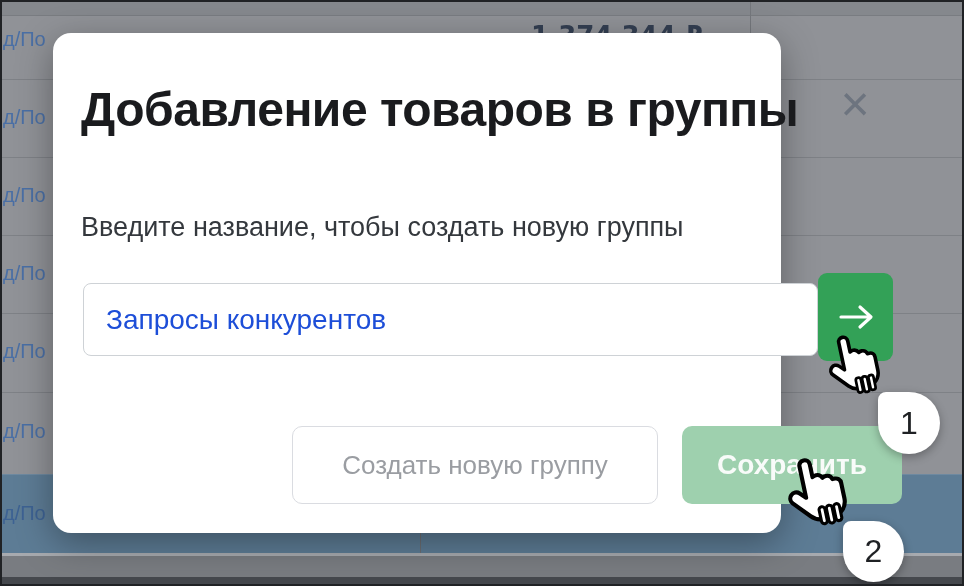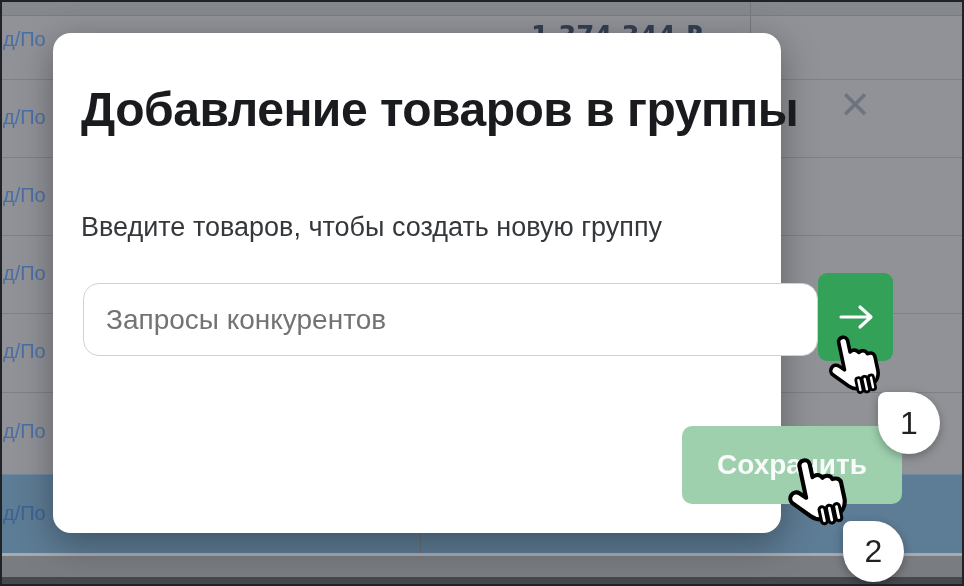--- a/index.html
+++ b/index.html
@@ -51,22 +51,22 @@
     background:none; border:none; cursor:pointer;
     display:flex; align-items:center; justify-content:center;
   }
   .close-btn span { font-size:50px; line-height:44px; color:#6d747f; font-weight:400; }
   .modal-subtitle {
     position:absolute; left:28px; top:179px;
     font-size:27px; color:#34383d; white-space:nowrap;
   }
   .group-input {
     position:absolute; left:30px; top:250px; width:735px; height:73px;
-    border:1px solid #ced2d6; border-radius:16px; outline:none;
-    padding:0 22px; font-size:28px; color:#737373;
+    border:1px solid #ced2d6; border-radius:8px; outline:none;
+    padding:0 22px; font-size:28px; color:#1d4ed8;
     font-family:"Liberation Sans","DejaVu Sans",sans-serif;
   }
   .arrow-btn {
     position:absolute; left:765px; top:240px; width:75px; height:88px;
     background:#33a157; border:none; border-radius:9px; cursor:pointer;
     display:flex; align-items:center; justify-content:center;
   }
   .btn-row-cancel {
     position:absolute; left:239px; top:393px; width:366px; height:78px;
     background:#ffffff; border:1px solid #dadce1; border-radius:10px;
@@ -126,30 +126,31 @@
     <div class="bottom-line"></div>
     <div class="bottom-gray"></div>
     <div class="bottom-dark"></div>
   </div>
 
   <div class="modal">
     <div class="modal-title">Добавление товаров в группы</div>
     <button class="close-btn">
       <span>×</span>
     </button>
-    <div class="modal-subtitle">Введите товаров, чтобы создать новую группу</div>
+    <div class="modal-subtitle">Введите название, чтобы создать новую группы</div>
 
     <input class="group-input" type="text" value="Запросы конкурентов" style="">
 
     <button class="arrow-btn">
       <svg width="38" height="30" viewBox="0 0 38 30" fill="none">
         <path d="M4 15 H33 M23 5 L34 15 L23 25" stroke="#ffffff" stroke-width="3.2" stroke-linecap="round" stroke-linejoin="round"></path>
       </svg>
     </button>
 
+    <button class="btn-row-cancel">Создать новую группу</button>
     <button class="btn-row-save">Сохранить</button>
   </div>
 
   <div class="badge badge-1">1</div>
   <div class="badge badge-2">2</div>
 
   <svg class="cursor cursor-1" viewBox="0 0 36 42">
     <path d="M14 2 C12.3 2 11 3.3 11 5 V23.5 L7.9 20.3 C6.5 18.9 4.3 18.9 2.9 20.3 C1.5 21.7 1.5 23.9 2.9 25.3 L11.4 34.6 C13.2 36.6 15.8 37.7 18.5 37.7 H23.4 C28.5 37.7 32.7 33.5 32.7 28.4 V19.2 C32.7 17.5 31.3 16.1 29.6 16.1 H28.2 C27.8 14.6 26.4 13.5 24.8 13.5 C24 13.5 23.3 13.7 22.7 14.1 C22.1 12.8 20.8 11.9 19.3 11.9 C18.5 11.9 17.7 12.2 17.1 12.6 V5 C17.1 3.3 15.7 2 14 2 Z" fill="#ffffff" stroke="#000000" stroke-width="2.4" stroke-linejoin="round"></path>
     <rect x="16.9" y="30.5" width="3.4" height="10" rx="1.7" fill="#ffffff" stroke="#000000" stroke-width="1.8"></rect>
     <rect x="21.2" y="30.5" width="3.4" height="10.5" rx="1.7" fill="#ffffff" stroke="#000000" stroke-width="1.8"></rect>

